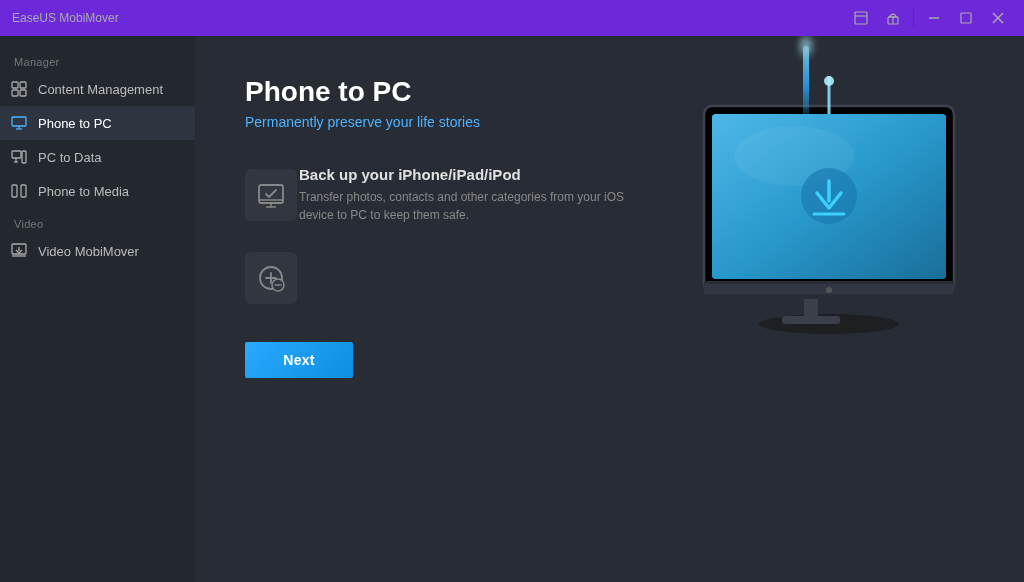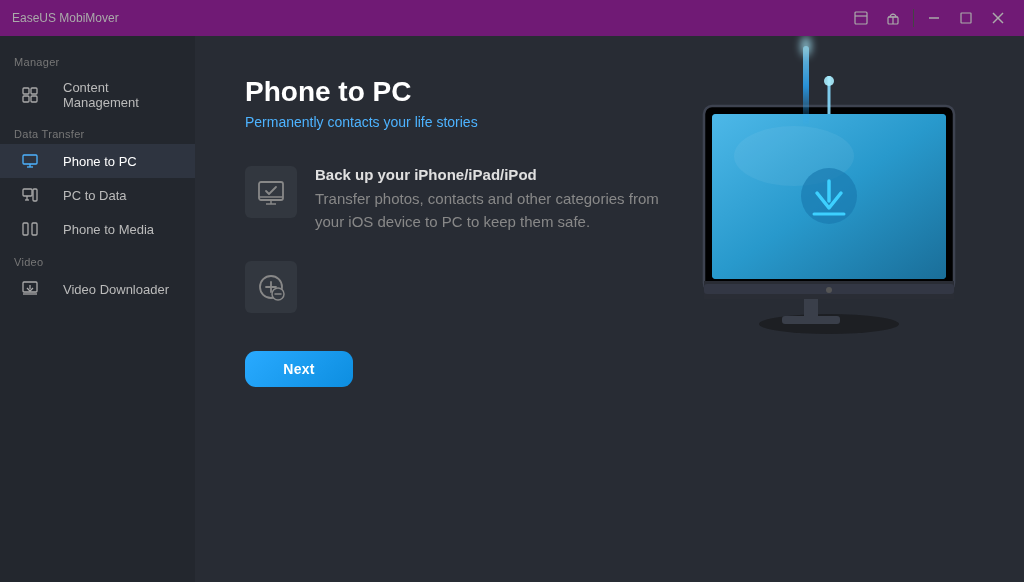--- a/index.html
+++ b/index.html
@@ -10,21 +10,21 @@
       font-family: 'Segoe UI', Arial, sans-serif;
       display: flex;
       flex-direction: column;
       overflow: hidden;
       color: #ccc;
     }
 
     
     .title-bar {
       height: 36px;
-      background: #701a75;
+      background: #6d28d9;
       display: flex;
       align-items: center;
       justify-content: space-between;
       padding: 0 12px;
       flex-shrink: 0;
     }
     .title-bar-left {
       font-size: 12px;
       color: #aaa;
     }
@@ -70,25 +70,25 @@
     .sidebar-section-label {
       font-size: 11px;
       color: #777;
       padding: 10px 14px 4px 14px;
       text-transform: none;
       letter-spacing: 0.3px;
     }
     .sidebar-item {
       display: flex;
       align-items: center;
-      padding: 8px 21px;
+      padding: 8px 10px;
       font-size: 13px;
       color: #bbb;
       cursor: pointer;
-      gap: 24px;
+      gap: 10px;
       border-radius: 0;
     }
     .sidebar-item.active {
       background: #2e3440;
       color: #fff;
     }
     .sidebar-icon {
       width: 18px;
       height: 18px;
       flex-shrink: 0;
@@ -116,54 +116,54 @@
     }
     .content-subtitle {
       font-size: 14px;
       color: #4db3ff;
       margin-bottom: 36px;
       font-weight: 500;
     }
 
     .feature-row {
       display: flex;
-      align-items: flex-start;
-      gap: 18px;
+      align-items: center;
+      gap: 2px;
       margin-bottom: 28px;
     }
     .feature-icon-box {
       width: 52px;
       height: 52px;
       background: #32373f;
       border-radius: 6px;
       display: flex;
       align-items: center;
       justify-content: center;
       flex-shrink: 0;
     }
     .feature-text .feat-title {
       font-size: 15px;
       font-weight: 600;
       color: #e0e0e0;
       margin-bottom: 5px;
     }
     .feature-text .feat-desc {
-      font-size: 15px;
+      font-size: 12px;
       color: #888;
       line-height: 1.5;
       max-width: 360px;
     }
 
     .next-btn {
       margin-top: 10px;
       width: 108px;
       height: 36px;
       background: linear-gradient(135deg, #29aaff, #0d8ee0);
       border: none;
-      border-radius: 11px;
+      border-radius: 2px;
       color: #fff;
       font-size: 14px;
       font-weight: 600;
       cursor: pointer;
       letter-spacing: 0.3px;
     }
 
     
     .illustration {
       position: absolute;
@@ -255,21 +255,20 @@
         <svg width="16" height="16" viewBox="0 0 16 16" fill="none">
           <rect x="1" y="1" width="6" height="6" rx="1" stroke="#aaa" stroke-width="1.3"></rect>
           <rect x="9" y="1" width="6" height="6" rx="1" stroke="#aaa" stroke-width="1.3"></rect>
           <rect x="1" y="9" width="6" height="6" rx="1" stroke="#aaa" stroke-width="1.3"></rect>
           <rect x="9" y="9" width="6" height="6" rx="1" stroke="#aaa" stroke-width="1.3"></rect>
         </svg>
       </div>
       <span>Content Management</span>
     </div>
 
-    <div class="sidebar-section-label">Data Transfer</div>
     <div class="sidebar-item active">
       <div class="sidebar-icon">
         <svg width="16" height="16" viewBox="0 0 16 16" fill="none">
           <rect x="1" y="2" width="14" height="9" rx="1" stroke="#4db3ff" stroke-width="1.3"></rect>
           <line x1="5" y1="14" x2="11" y2="14" stroke="#4db3ff" stroke-width="1.3"></line>
           <line x1="8" y1="11" x2="8" y2="14" stroke="#4db3ff" stroke-width="1.3"></line>
         </svg>
       </div>
       <span>Phone to PC</span>
     </div>
@@ -297,21 +296,21 @@
     <div class="sidebar-section-label">Video</div>
     <div class="sidebar-item">
       <div class="sidebar-icon">
         <svg width="16" height="16" viewBox="0 0 16 16" fill="none">
           <rect x="1" y="1" width="14" height="10" rx="1" stroke="#aaa" stroke-width="1.3"></rect>
           <line x1="8" y1="4" x2="8" y2="8" stroke="#aaa" stroke-width="1.3"></line>
           <polyline points="5,7 8,10 11,7" stroke="#aaa" stroke-width="1.3" fill="none"></polyline>
           <line x1="1" y1="13" x2="15" y2="13" stroke="#aaa" stroke-width="1.3"></line>
         </svg>
       </div>
-      <span>Video Downloader</span>
+      <span>Video MobiMover</span>
     </div>
   </div>
 
   <div class="content">
 
     <div class="illustration">
 
       <div class="lightning"></div>
 
       <svg class="monitor" viewBox="0 0 300 260" xmlns="http://www.w3.org/2000/svg">
@@ -346,21 +345,21 @@
         <circle cx="155" cy="5" r="5" fill="#aaeeff" opacity="0.9"></circle>
 
         <rect x="30" y="205" width="250" height="18" rx="0" fill="#2a2d35"></rect>
         <rect x="30" y="208" width="250" height="10" rx="3" fill="#333744"></rect>
 
         <circle cx="155" cy="214" r="3" fill="#555"></circle>
       </svg>
     </div>
 
     <div class="content-title">Phone to PC</div>
-    <div class="content-subtitle">Permanently contacts your life stories</div>
+    <div class="content-subtitle">Permanently preserve your life stories</div>
 
     <div class="feature-row">
       <div class="feature-icon-box">
         <svg width="30" height="30" viewBox="0 0 30 30" fill="none">
           <rect x="3" y="5" width="24" height="18" rx="2" stroke="#888" stroke-width="1.8"></rect>
           <line x1="3" y1="20" x2="27" y2="20" stroke="#888" stroke-width="1.5"></line>
           <line x1="15" y1="23" x2="15" y2="27" stroke="#888" stroke-width="1.5"></line>
           <line x1="10" y1="27" x2="20" y2="27" stroke="#888" stroke-width="1.5"></line>
           <polyline points="10,14 13,17 20,10" stroke="#888" stroke-width="1.8" fill="none" stroke-linecap="round" stroke-linejoin="round"></polyline>
         </svg>

